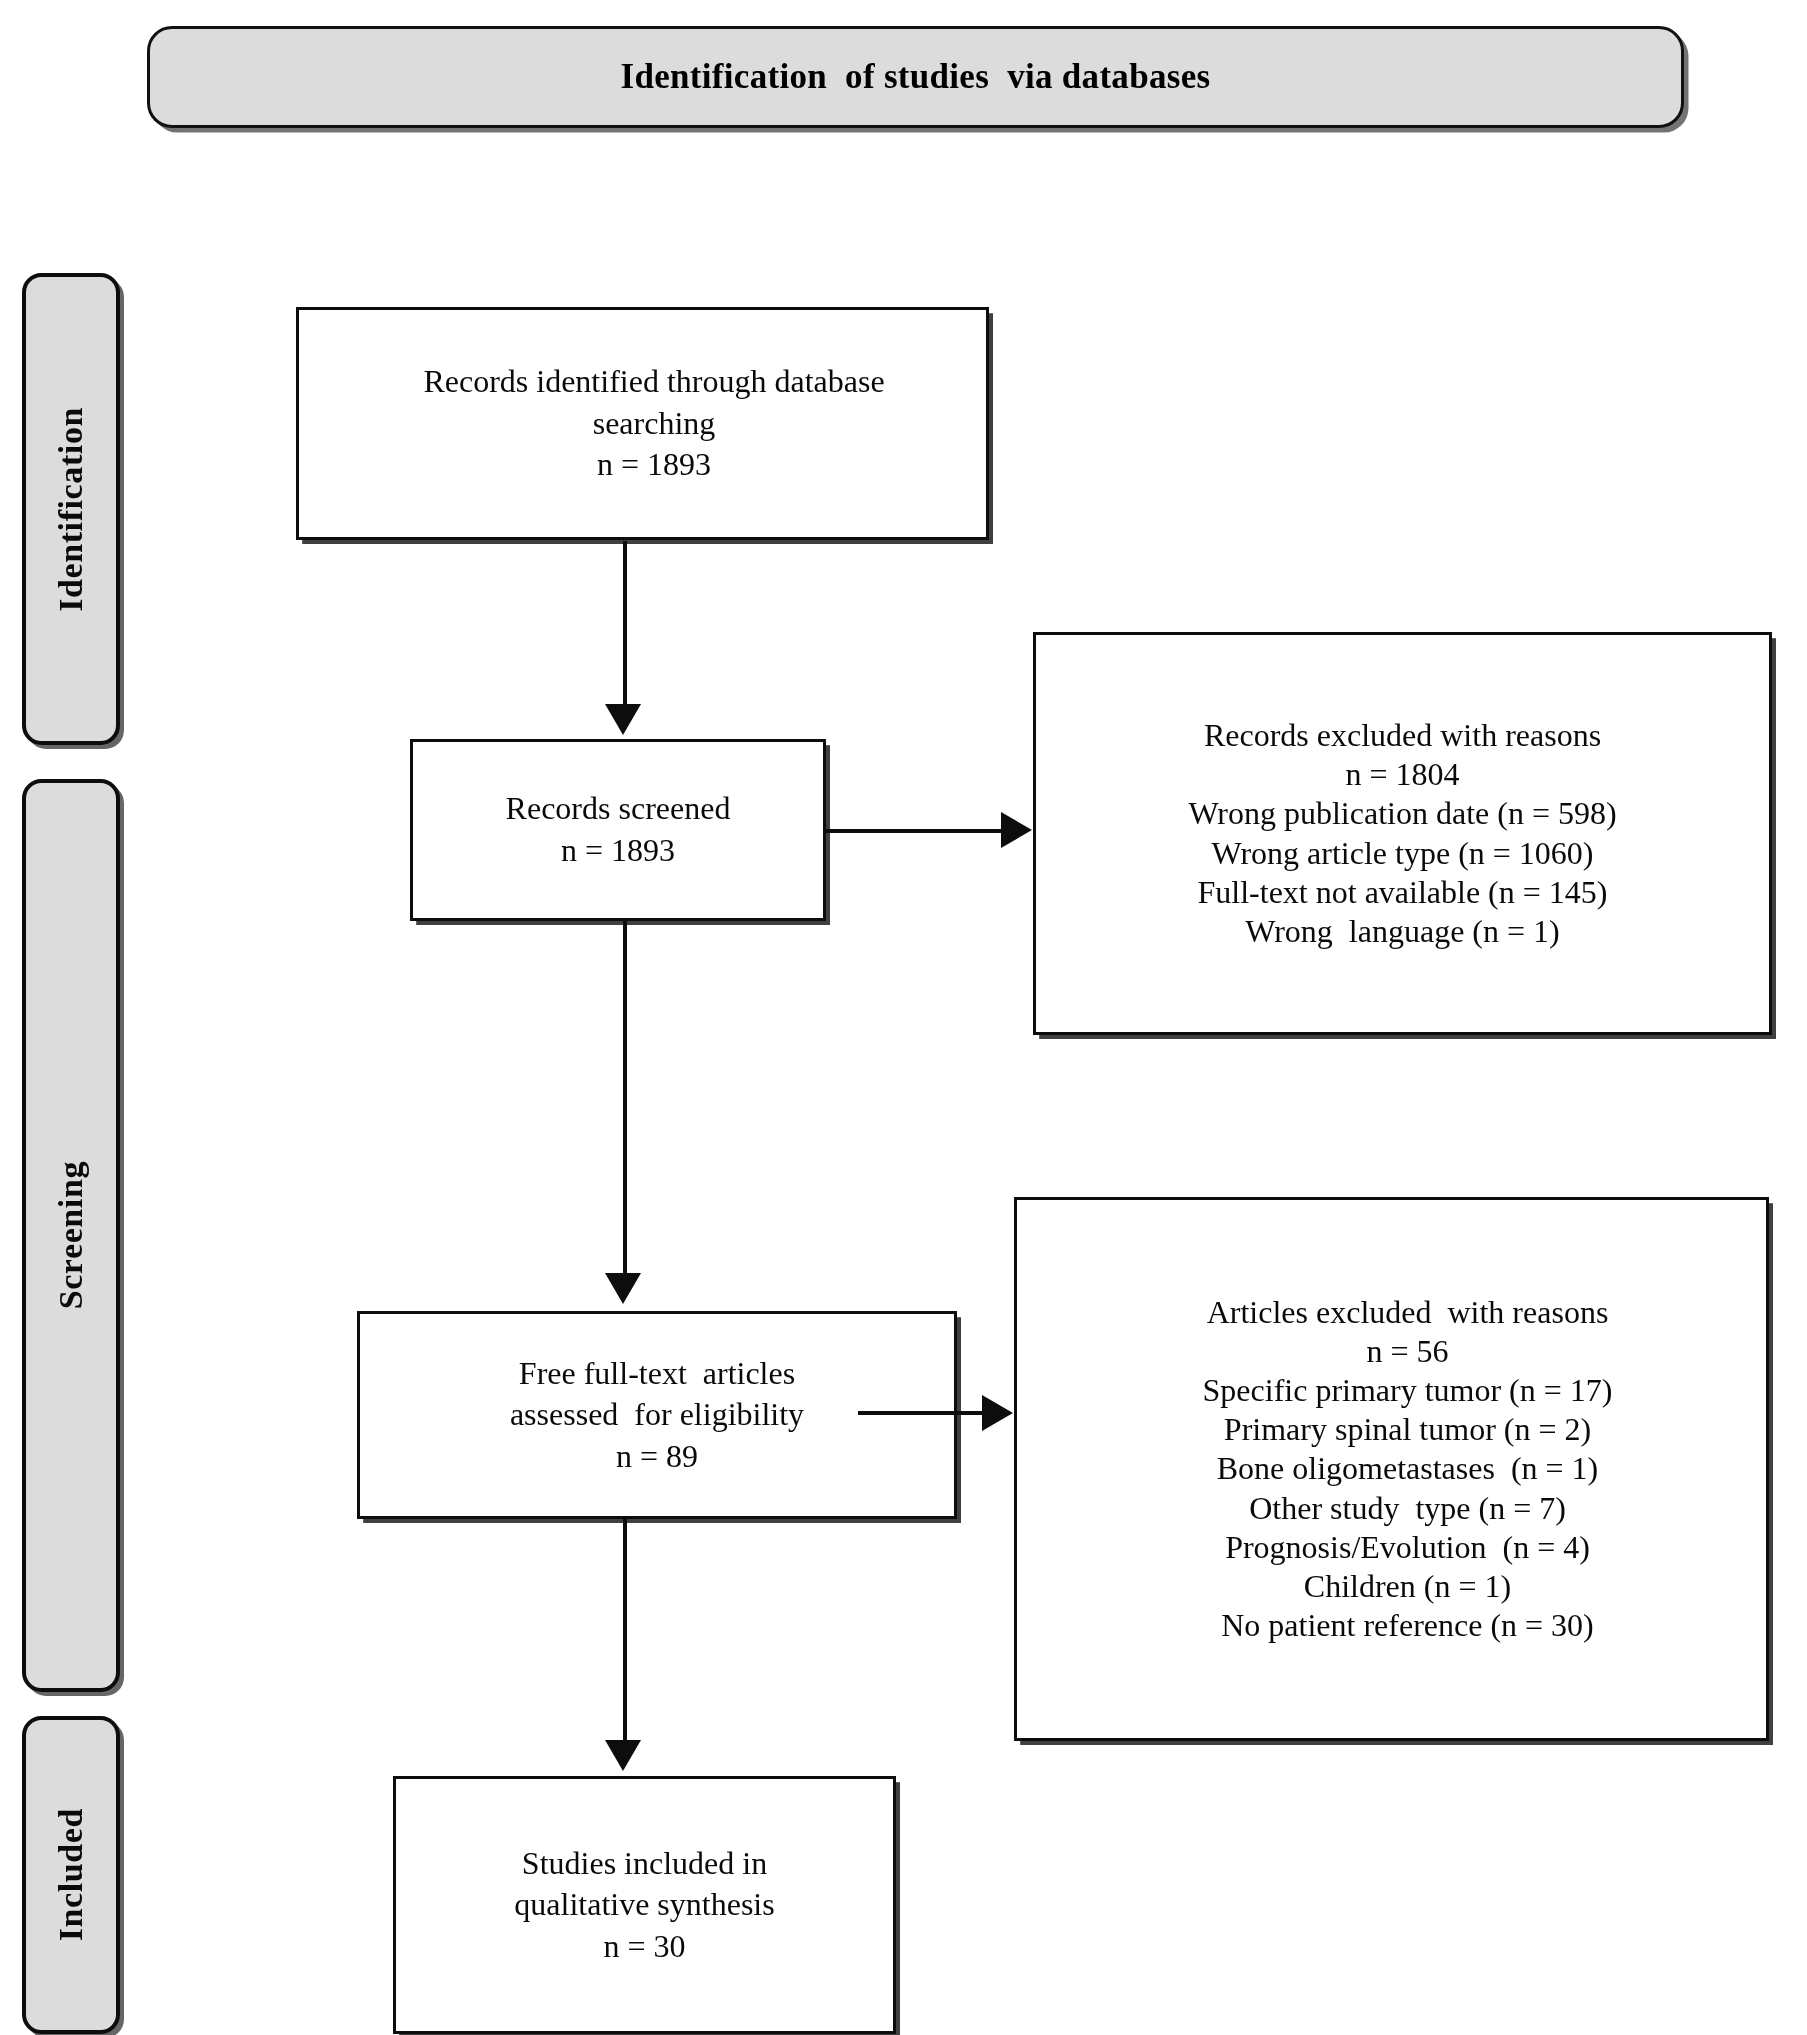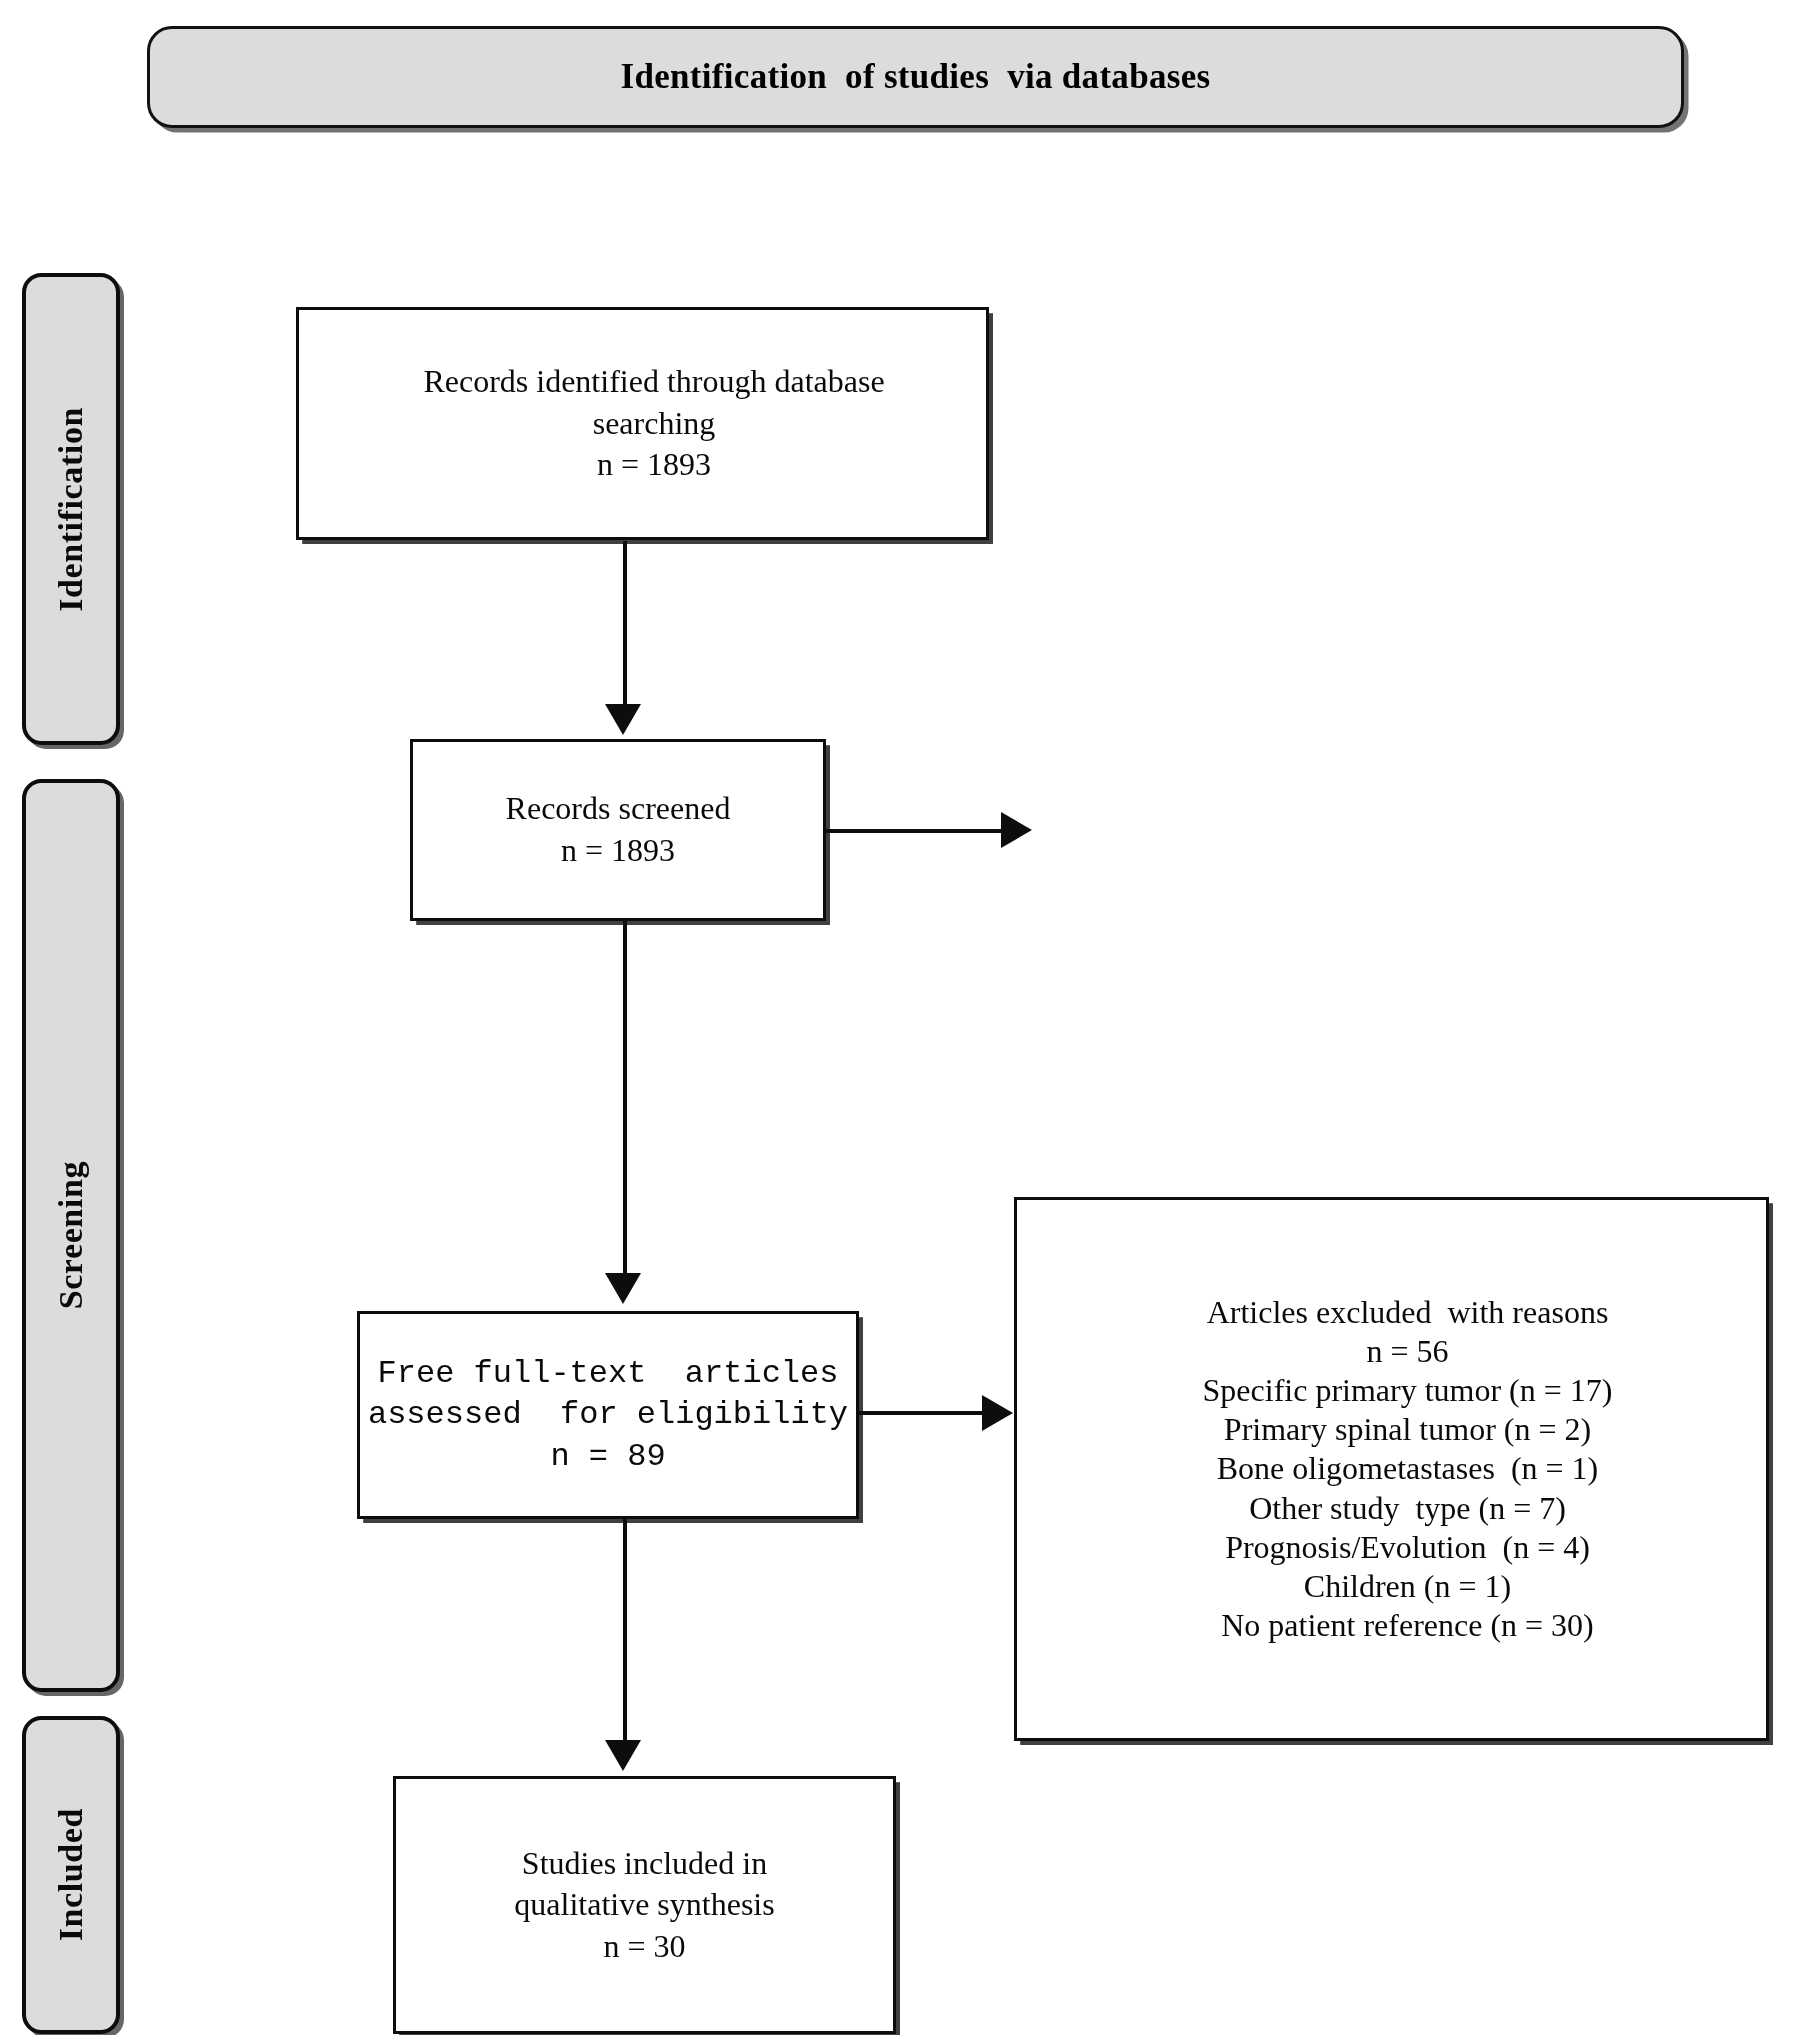--- a/index.html
+++ b/index.html
@@ -86,21 +86,21 @@
     line-height: 1.30;
     color: #0a0a0a;
     text-align: center;
     white-space: pre;
   }
   .fbox.dense .line { line-height: 1.22; }
 
   #box-identified   { left: 296px;  top: 307px;  width: 693px; height: 233px; padding-left: 23px; }
   #box-screened     { left: 410px;  top: 739px; width: 416px;  height: 182px; font-family: Liberation Serif, serif; }
   #box-rec-excluded { left: 1033px; top: 632px; width: 739px; height: 403px; }
-  #box-fulltext     { left: 357px;  top: 1311px; width: 502px;  height: 208px; font-family: Liberation Mono, monospace; }
+  #box-fulltext     { left: 357px;  top: 1311px; width: 600px;  height: 208px; }
   #box-art-excluded { left: 1014px; top: 1197px; width: 755px; height: 544px; padding-left: 32px; }
   #box-included     { left: 393px;  top: 1776px; width: 503px;  height: 258px; }
 
   
   .vline {
     position: absolute;
     width: 4px;
     background: #0d0d0d;
   }
   .hline {
@@ -158,20 +158,28 @@
     <div class="line">Records identified through database</div>
     <div class="line">searching</div>
     <div class="line">n = 1893</div>
   </div>
 
   <div class="fbox" id="box-screened">
     <div class="line">Records screened</div>
     <div class="line">n = 1893</div>
   </div>
 
+  <div class="fbox dense" id="box-rec-excluded">
+    <div class="line">Records excluded with reasons</div>
+    <div class="line">n = 1804</div>
+    <div class="line">Wrong publication date (n = 598)</div>
+    <div class="line">Wrong article type (n = 1060)</div>
+    <div class="line">Full-text not available (n = 145)</div>
+    <div class="line">Wrong  language (n = 1)</div>
+  </div>
 
   <div class="fbox" id="box-fulltext">
     <div class="line">Free full-text  articles</div>
     <div class="line">assessed  for eligibility</div>
     <div class="line">n = 89</div>
   </div>
 
   <div class="fbox dense" id="box-art-excluded">
     <div class="line">Articles excluded  with reasons</div>
     <div class="line">n = 56</div>

